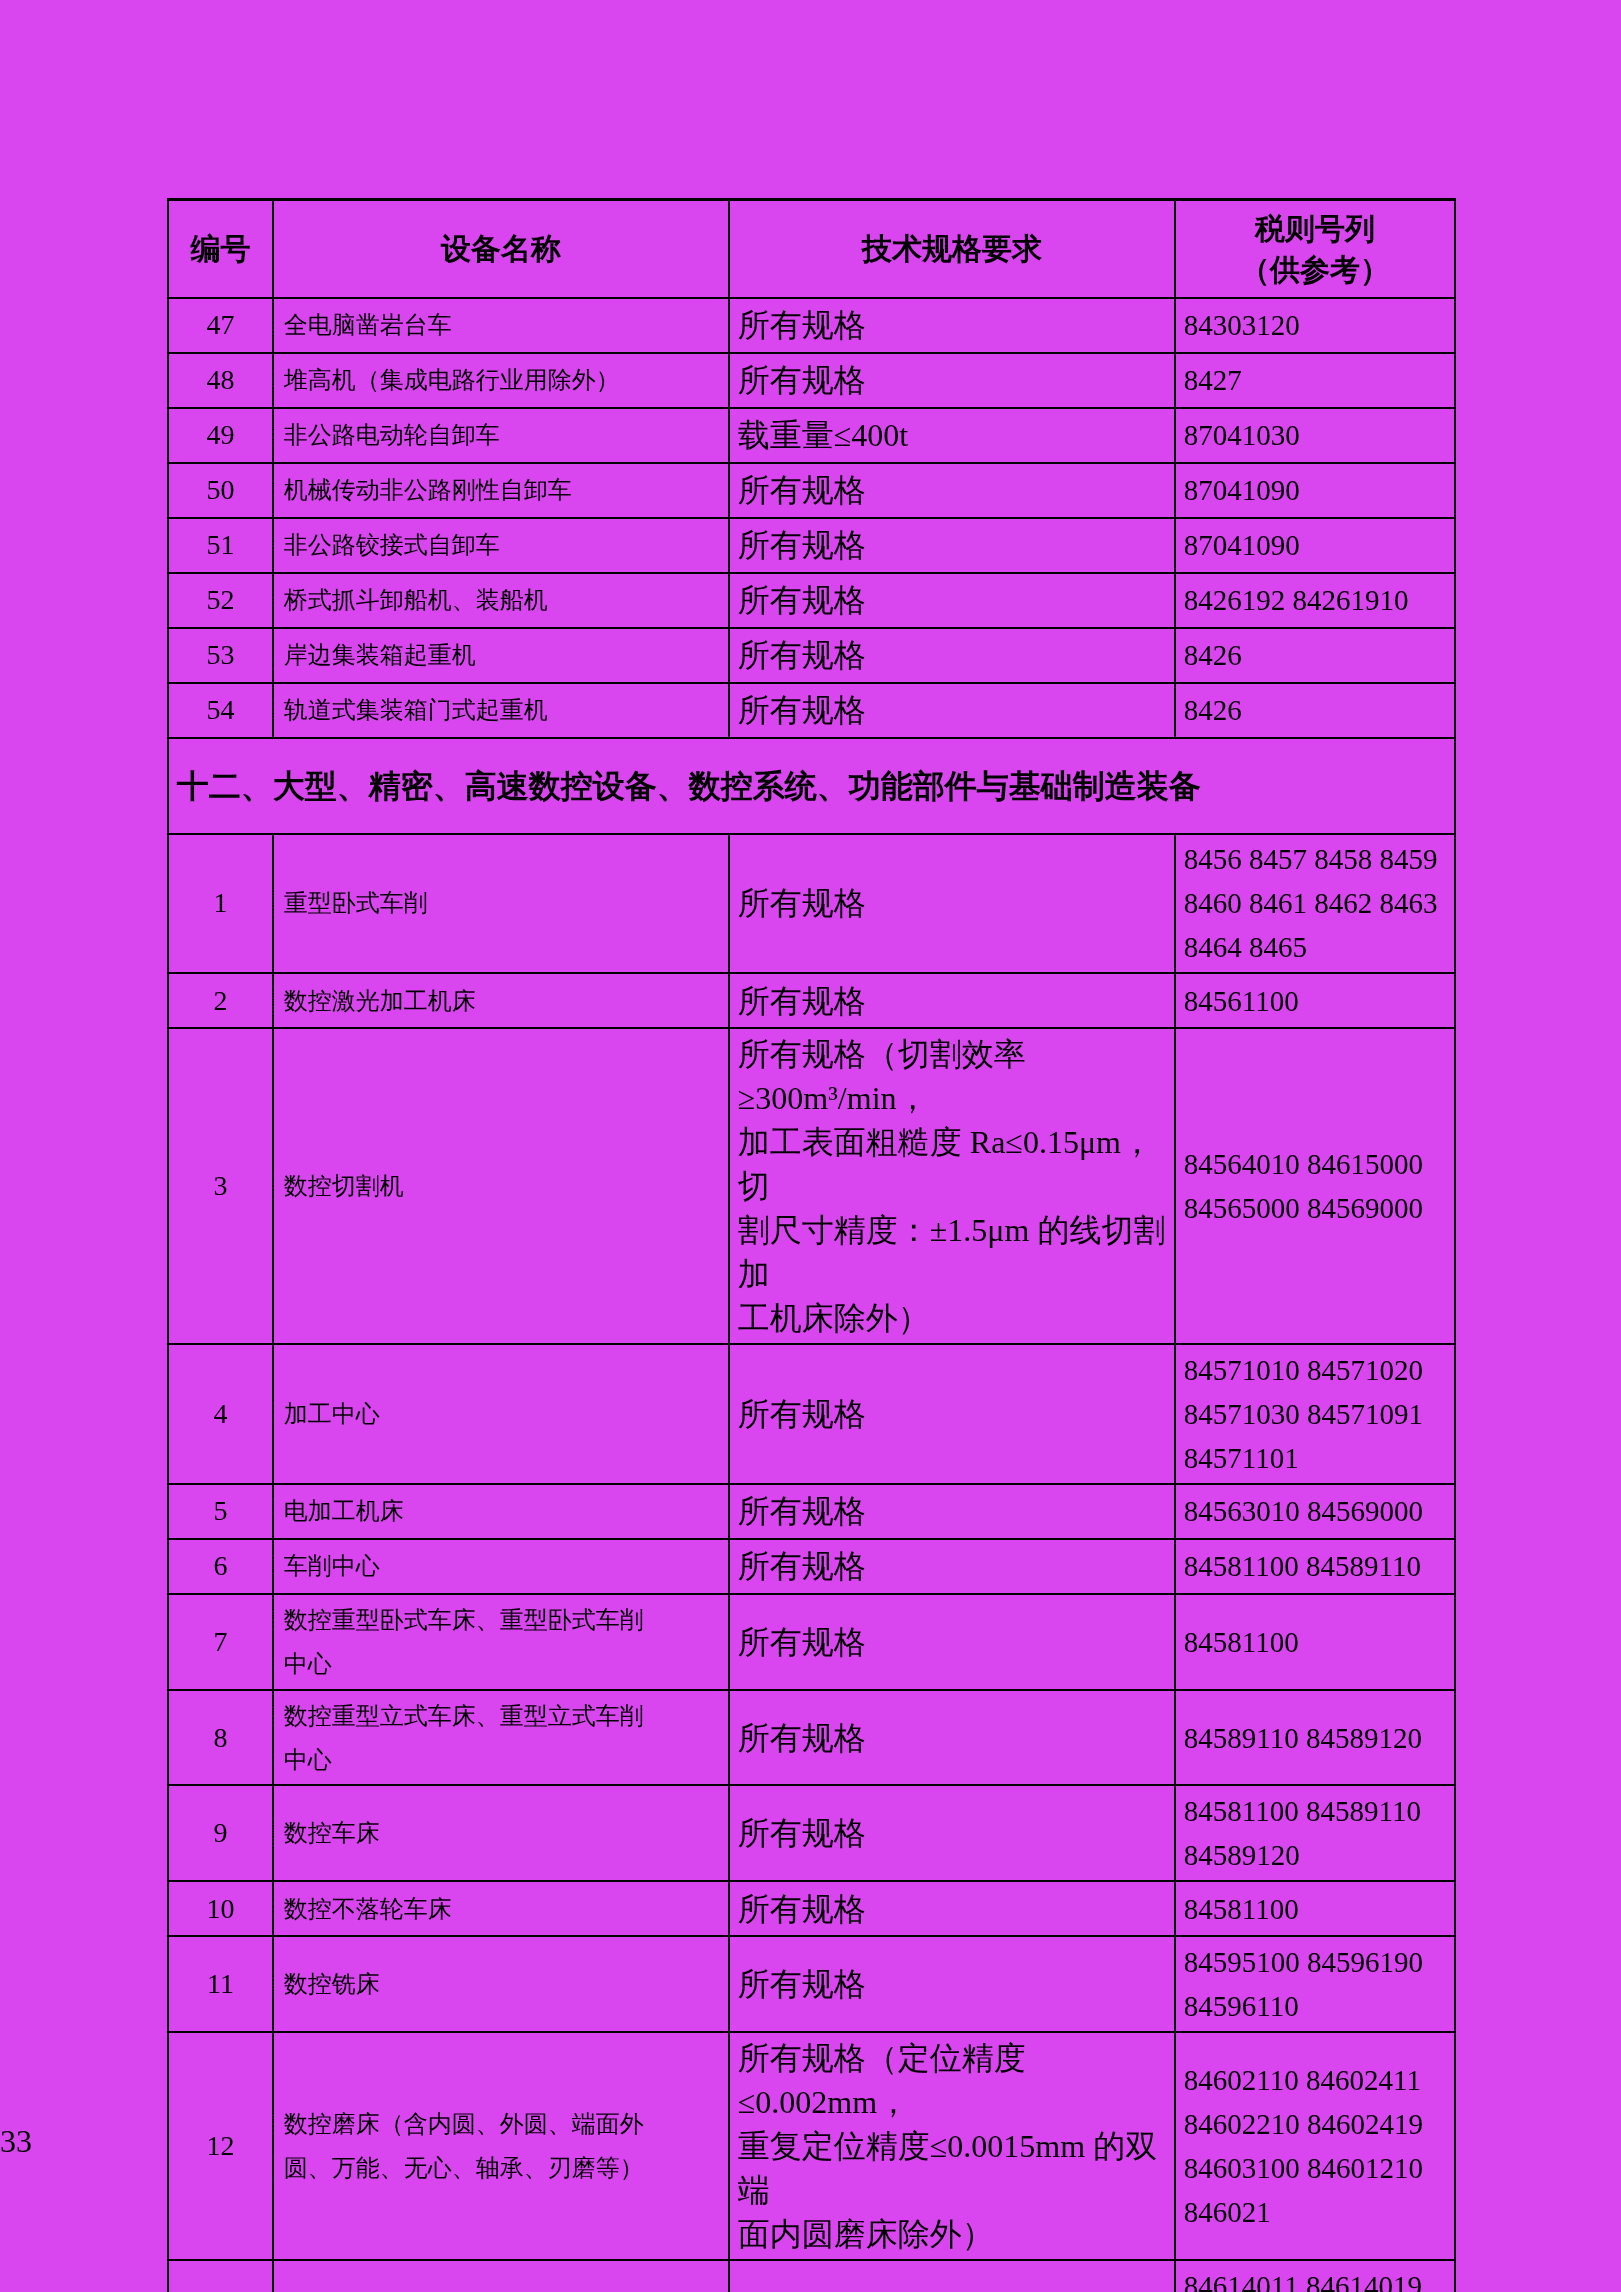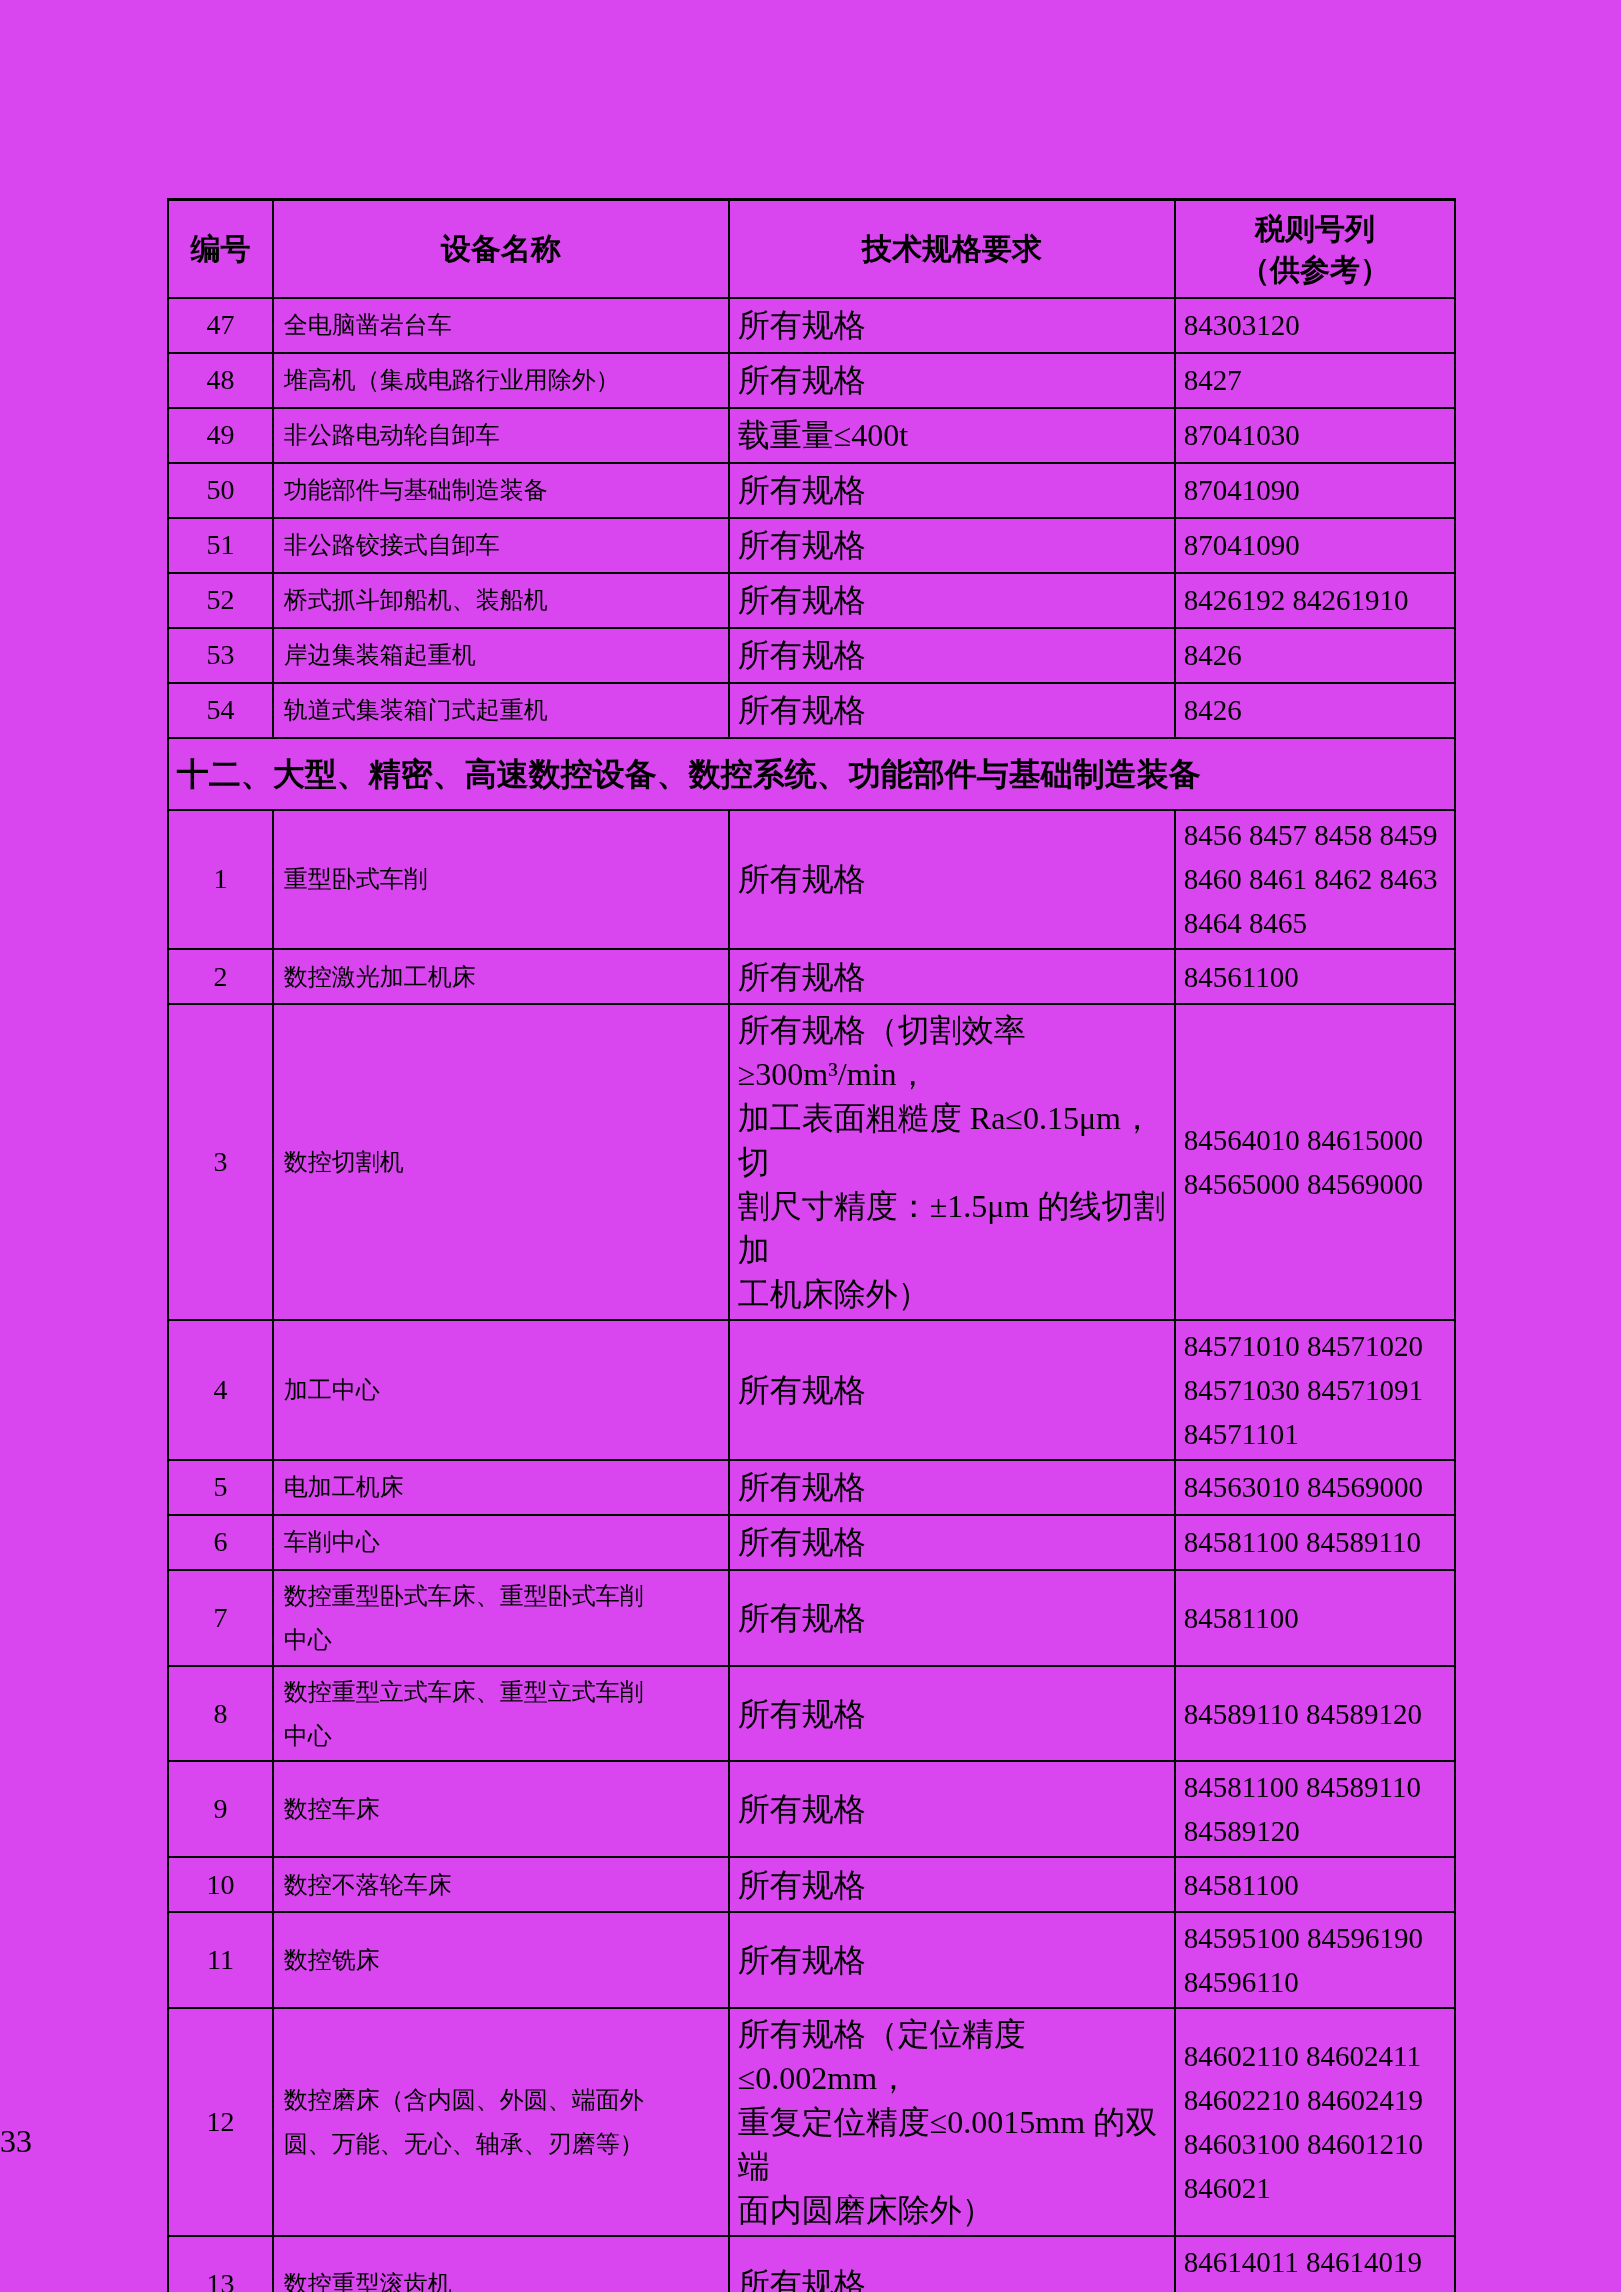--- a/index.html
+++ b/index.html
@@ -71,21 +71,21 @@
     padding-right: 2px;
     font-size: 32px;
   }
   td.tariff {
     text-align: left;
     padding-left: 7.8px;
     padding-right: 2px;
     font-size: 29px;
   }
   tr.section-row {
-    height: 72px;
+    height: 96px;
     padding-left: 44px;
   }
   tr.section-row td {
     font-family: "Liberation Sans", "DejaVu Sans", sans-serif;
     font-weight: bold;
     font-size: 32px;
     text-align: left;
     padding-left: 7.8px;
     border-bottom-width: 2.9px;
     white-space: nowrap;
@@ -135,21 +135,21 @@
           <td class="tariff">8427</td>
         </tr>
         <tr>
           <td class="no">49</td>
           <td class="device">非公路电动轮自卸车</td>
           <td class="spec">载重量≤400t</td>
           <td class="tariff">87041030</td>
         </tr>
         <tr>
           <td class="no">50</td>
-          <td class="device">功能部件与基础制造装备</td>
+          <td class="device">机械传动非公路刚性自卸车</td>
           <td class="spec">所有规格</td>
           <td class="tariff">87041090</td>
         </tr>
         <tr>
           <td class="no">51</td>
           <td class="device">非公路铰接式自卸车</td>
           <td class="spec">所有规格</td>
           <td class="tariff">87041090</td>
         </tr>
         <tr>

